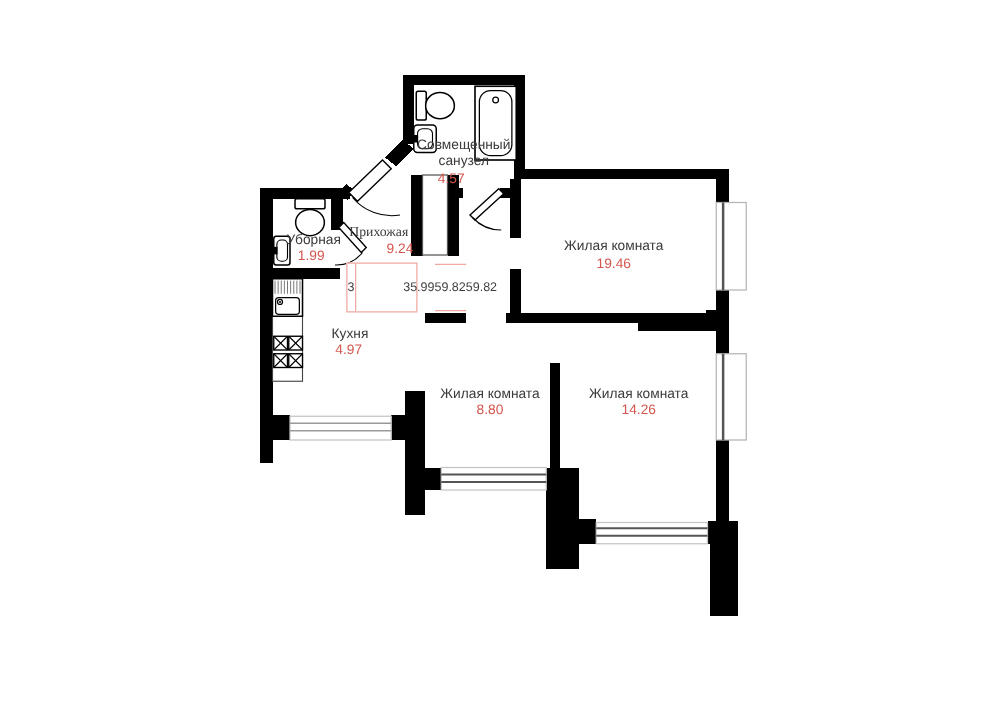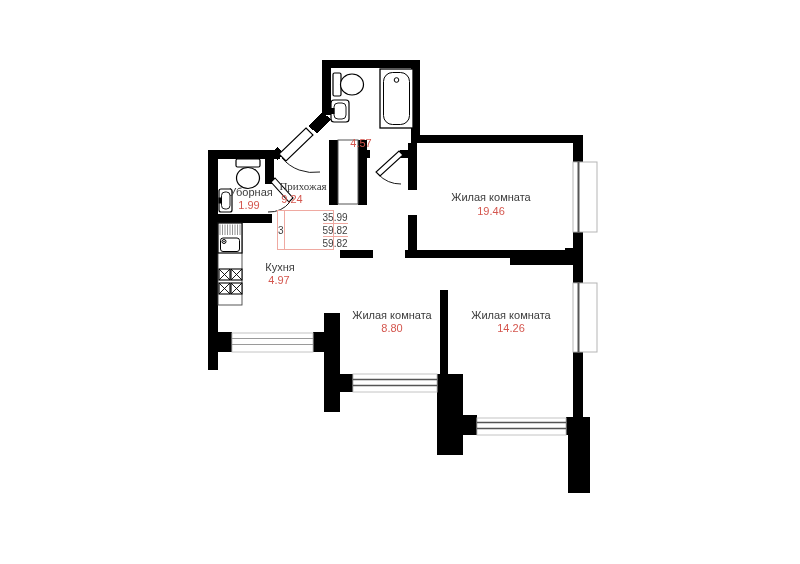--- a/index.html
+++ b/index.html
@@ -8,21 +8,21 @@
   .plan-svg{position:absolute;left:0;top:0;}
   .room-label{position:absolute;transform:translateX(-50%);text-align:center;
               white-space:nowrap;font-size:11px;color:#3b3b3b;line-height:13px;}
   .room-area{position:absolute;transform:translateX(-50%);text-align:center;
              white-space:nowrap;font-size:11px;color:#d4564e;line-height:12px;}
   .summary-table{position:absolute;left:277px;top:210px;width:57px;height:40px;
                  border:1.5px solid #efa9a1;background:#fff;display:flex;box-sizing:border-box;
                  font-size:10px;color:#3f3f3f;}
   .summary-left{width:22px;border-right:1px solid #efa9a1;display:flex;
                 align-items:center;justify-content:center;}
-  .summary-right{flex:1;display:flex;flex-direction:column;margin-left:38px;}
+  .summary-right{flex:1;display:flex;flex-direction:row;margin-left:38px;}
   .summary-cell{flex:1;display:flex;align-items:center;justify-content:center;}
   .summary-cell.mid{border-top:1px solid #efa9a1;border-bottom:1px solid #efa9a1;}
 </style>
 </head>
 <body>
 
 <div class="canvas">
 
   <svg class="plan-svg" width="800" height="564" viewBox="0 0 800 564">
 
@@ -163,27 +163,31 @@
         <line x1="231" y1="269" x2="242" y2="280"></line>
           <line x1="242" y1="269" x2="231" y2="280"></line>
         <line x1="219" y1="283" x2="230" y2="294"></line>
           <line x1="230" y1="283" x2="219" y2="294"></line>
         <line x1="231" y1="283" x2="242" y2="294"></line>
           <line x1="242" y1="283" x2="231" y2="294"></line>
       </g>
     </g>
   </svg>
 
+  <div class="room-label" style="left:371px;top:110px;">
+    <span style="display:block;">Совмещенный</span>
+    <span style="display:block;">санузел</span>
+  </div>
   <div class="room-area" style="left:361px;top:137px;">4.57</div>
 
   <div class="room-label" style="left:251px;top:186px;">Уборная</div>
   <div class="room-area" style="left:249px;top:199px;text-align:center;">1.99</div>
 
   <div class="room-label" style="left:303px;top:180px;font-family:Liberation Serif, serif;">Прихожая</div>
-  <div class="room-area" style="left:292px;top:193px;">9.24</div>
+  <div class="room-area" style="left:320px;top:193px;">9.24</div>
 
   <div class="room-label" style="left:280px;top:261px;">Кухня</div>
   <div class="room-area" style="left:279px;top:274px;">4.97</div>
 
   <div class="room-label" style="left:491px;top:191px;">Жилая комната</div>
   <div class="room-area" style="left:491px;top:205px;">19.46</div>
 
   <div class="room-label" style="left:392px;top:309px;">Жилая комната</div>
   <div class="room-area" style="left:392px;top:322px;">8.80</div>
 

